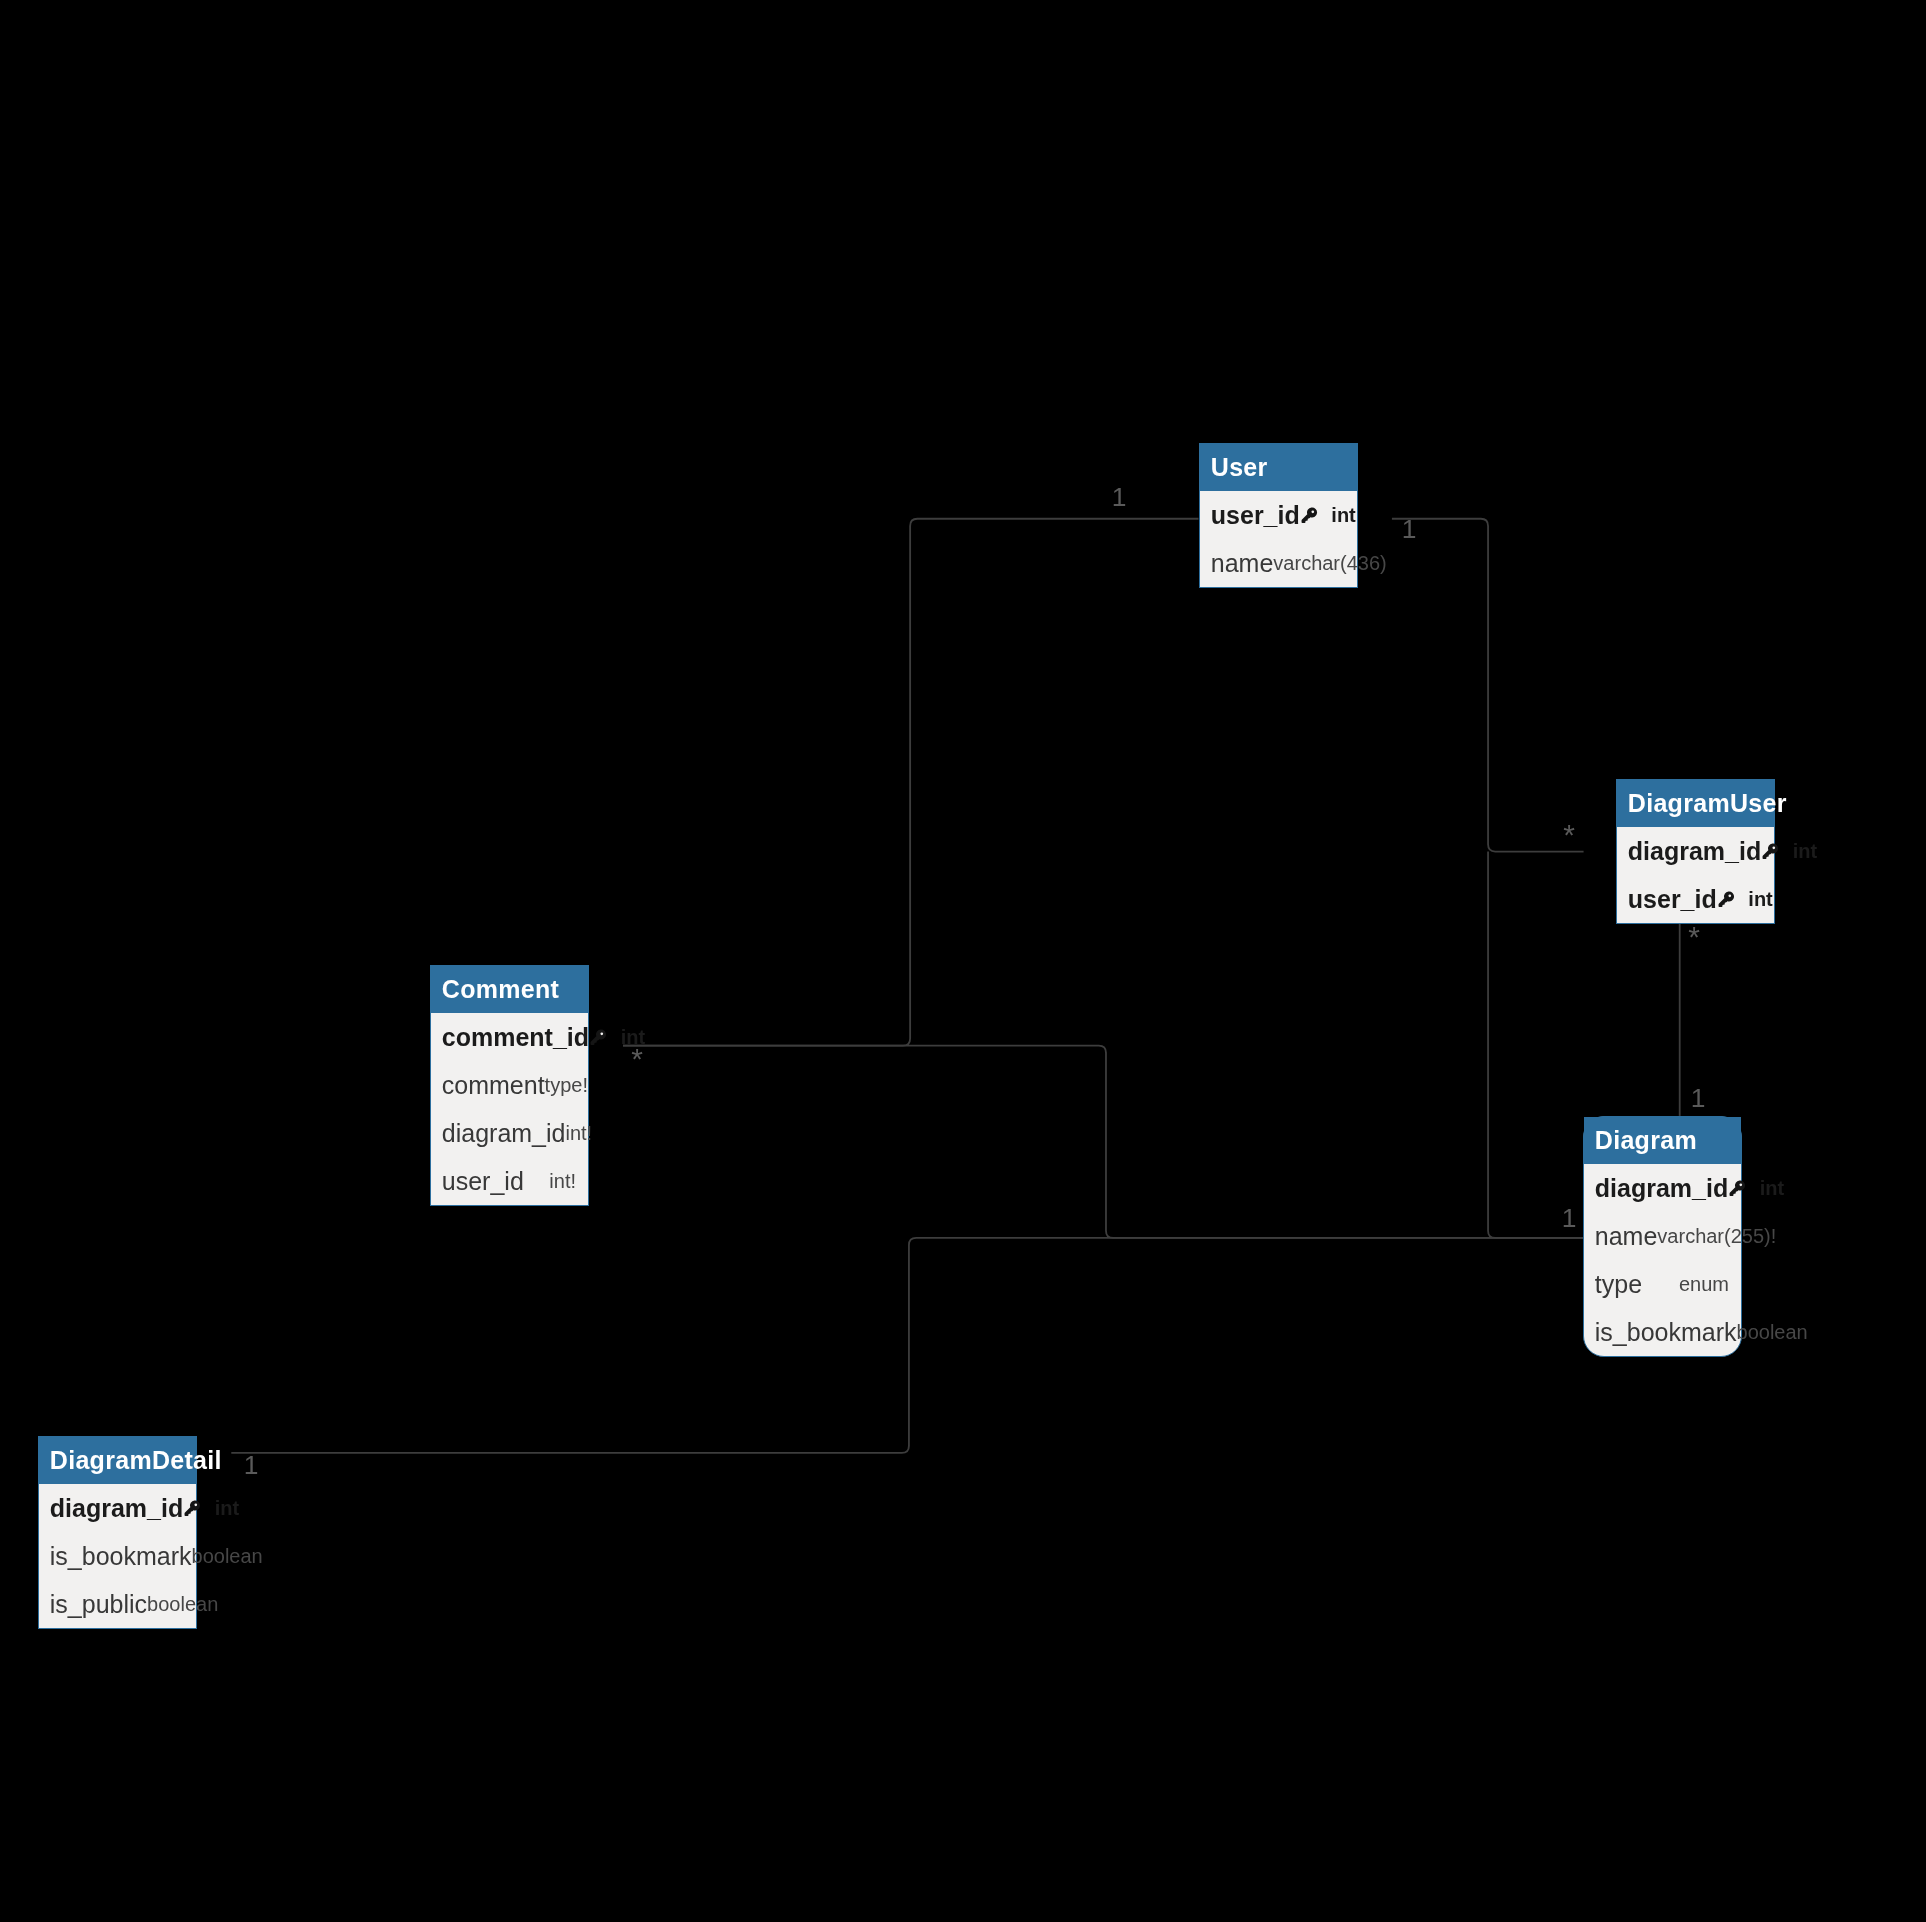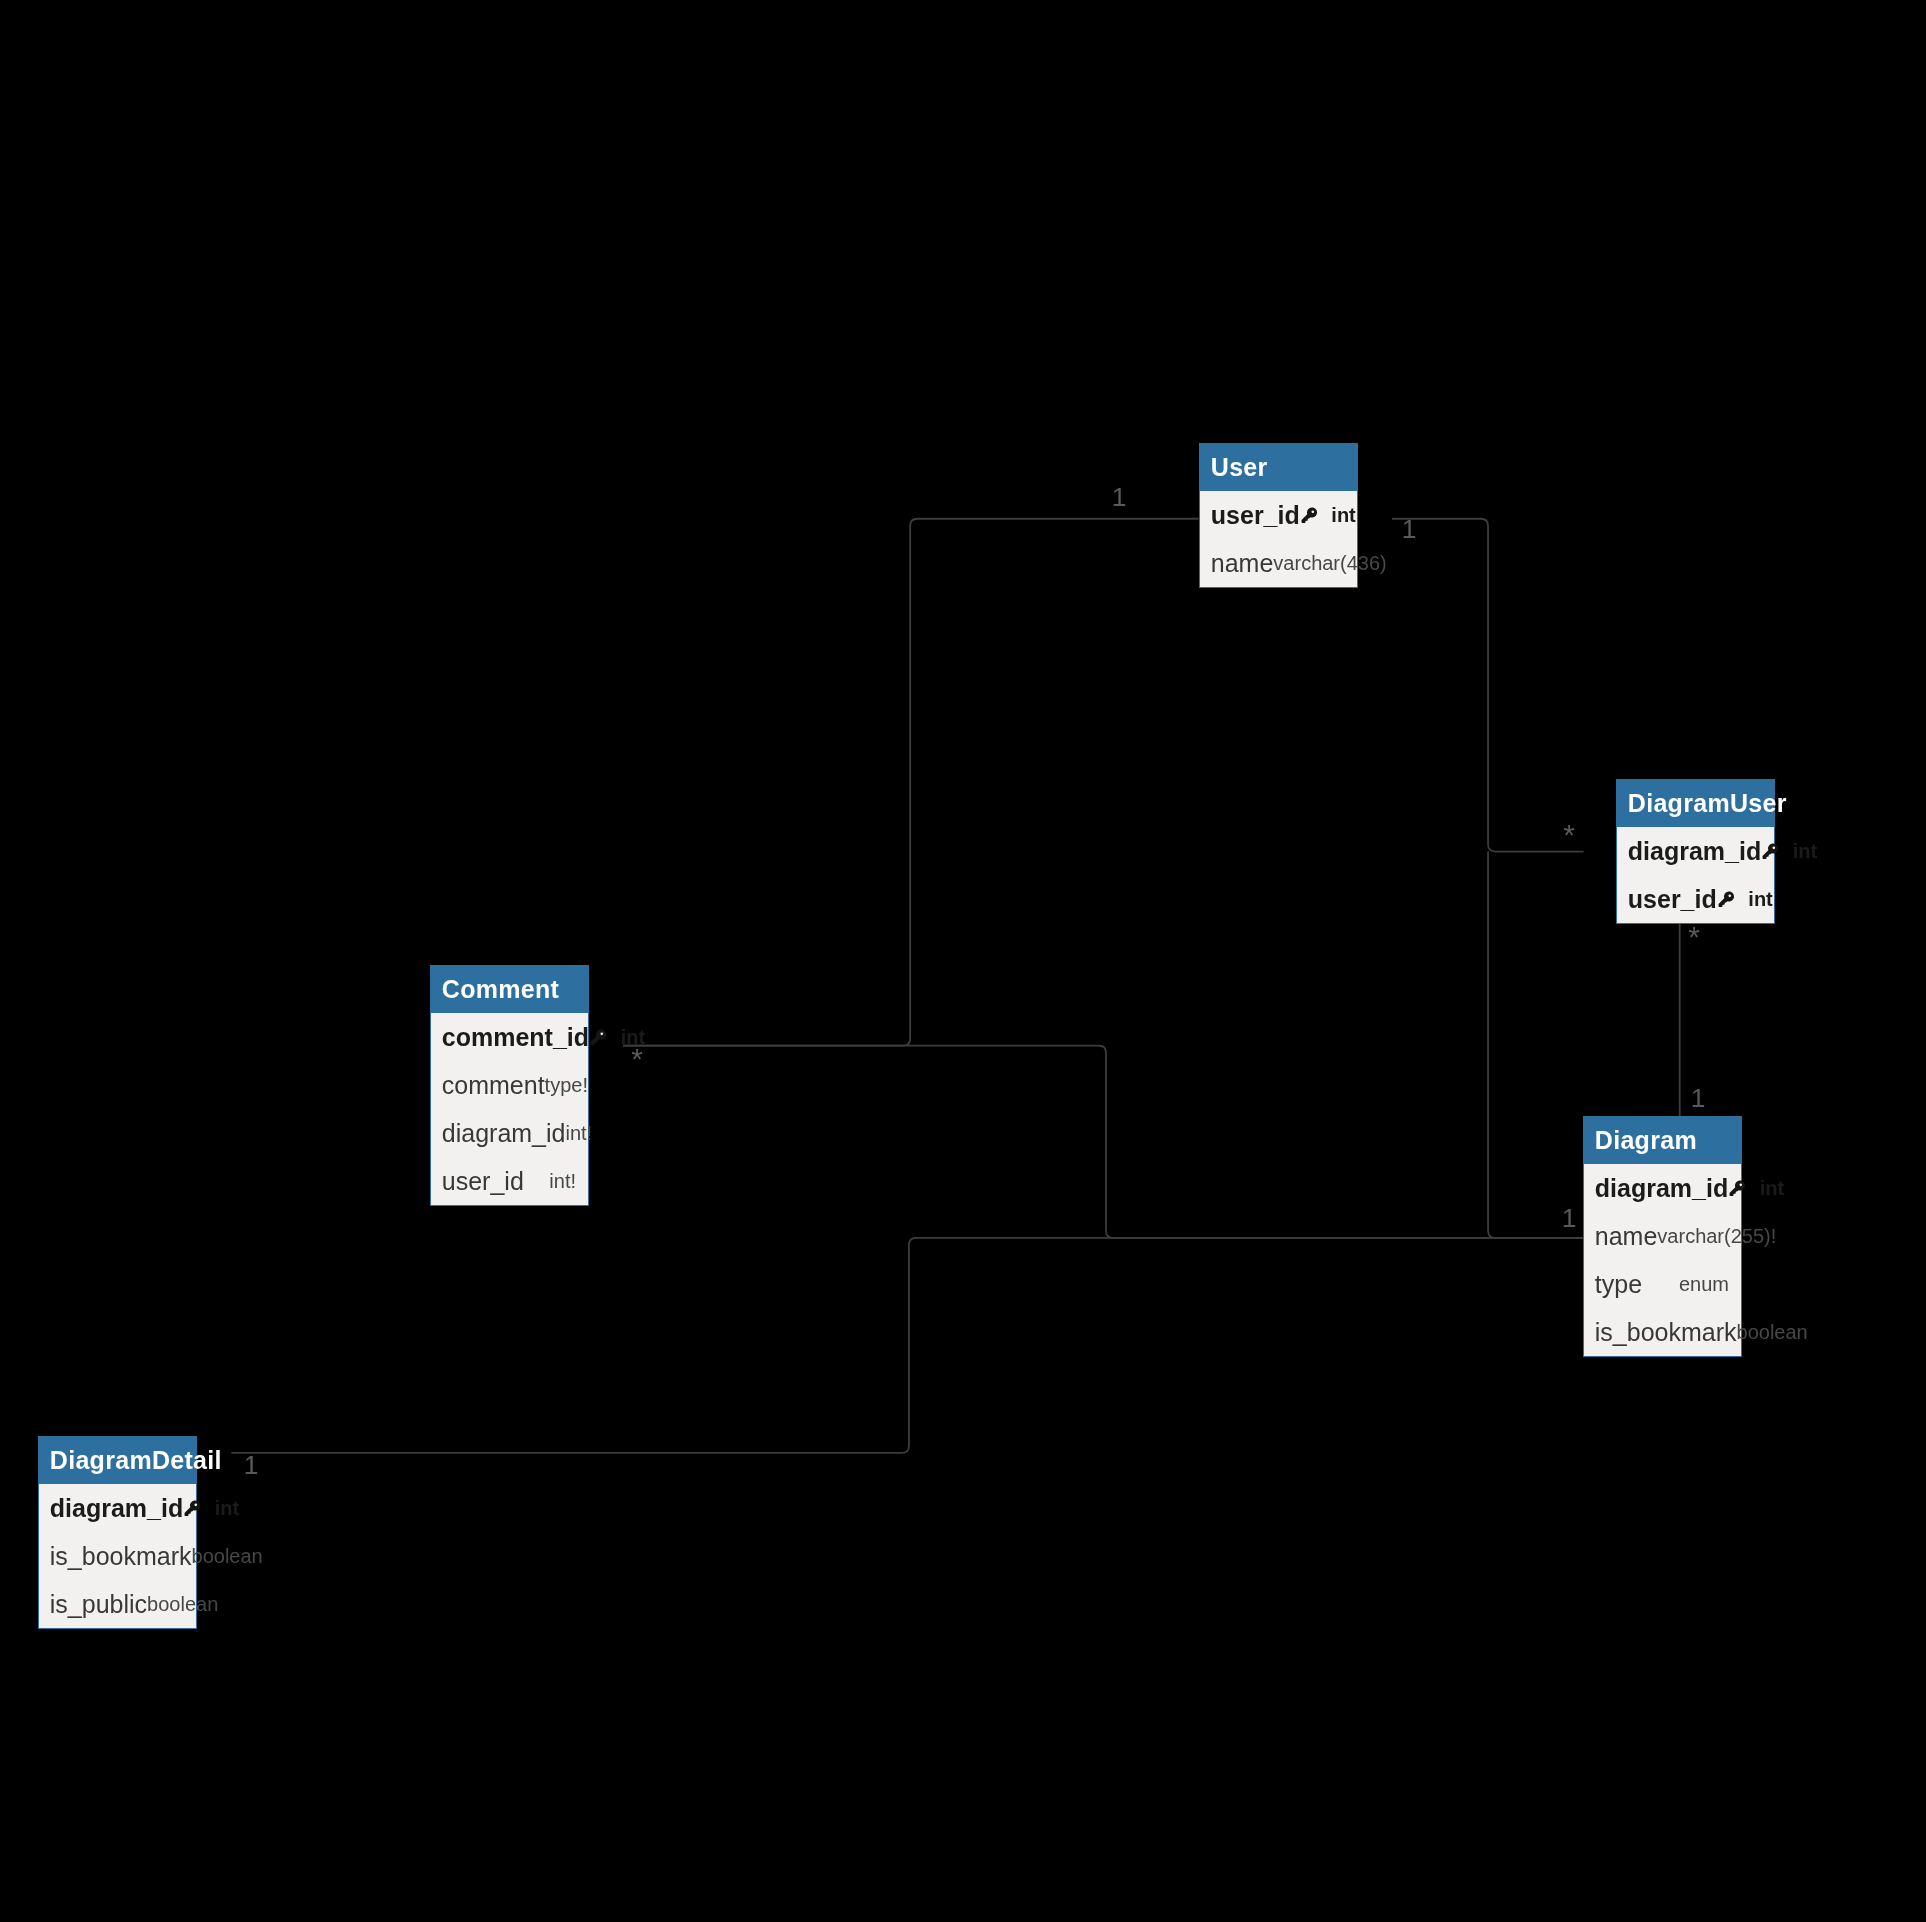--- a/index.html
+++ b/index.html
@@ -118,21 +118,21 @@
     <div class="row">
       <span class="cname">diagram_id</span>
       <span class="ctype">int!</span>
     </div>
     <div class="row">
       <span class="cname">user_id</span>
       <span class="ctype">int!</span>
     </div>
   </div>
 
-  <div class="entity" style="left:1583px;top:1116px;">
+  <div class="entity" style="left:1583px;top:1116px;border-radius:21px;">
     <div class="thead">
       <span>Diagram</span>
     </div>
     <div class="row pk">
       <span class="cname">diagram_id</span>
       <span class="typewrap">
         <svg class="key" viewBox="0 0 24 24">
           <path fill="#151515" d="M2.586 17.414A2 2 0 0 0 2 18.828V21a1 1 0 0 0 1 1h3a1 1 0 0 0 1-1v-1a1 1 0 0 1 1-1h1a1 1 0 0 0 1-1v-1a1 1 0 0 1 1-1h.172a2 2 0 0 0 1.414-.586l.814-.814a6.5 6.5 0 1 0-4-4z"></path>
           <circle cx="16.5" cy="7.5" r="1.7" fill="#f2f1f0"></circle>
         </svg>

